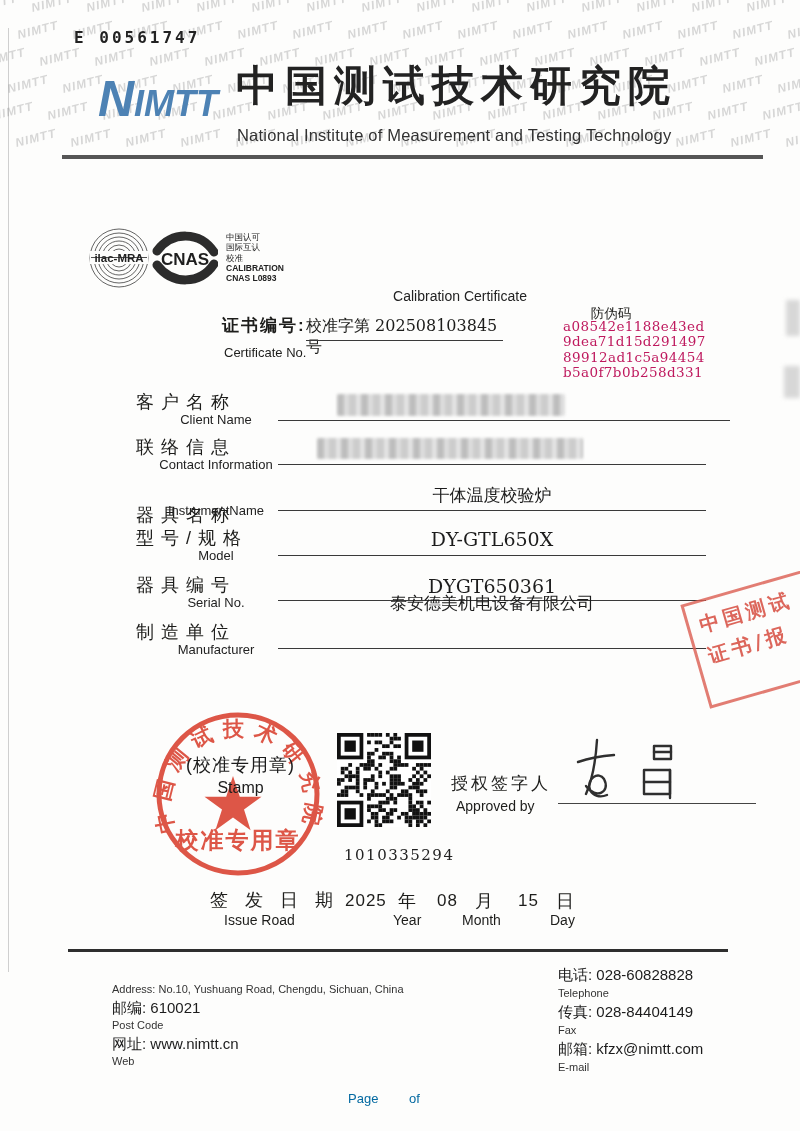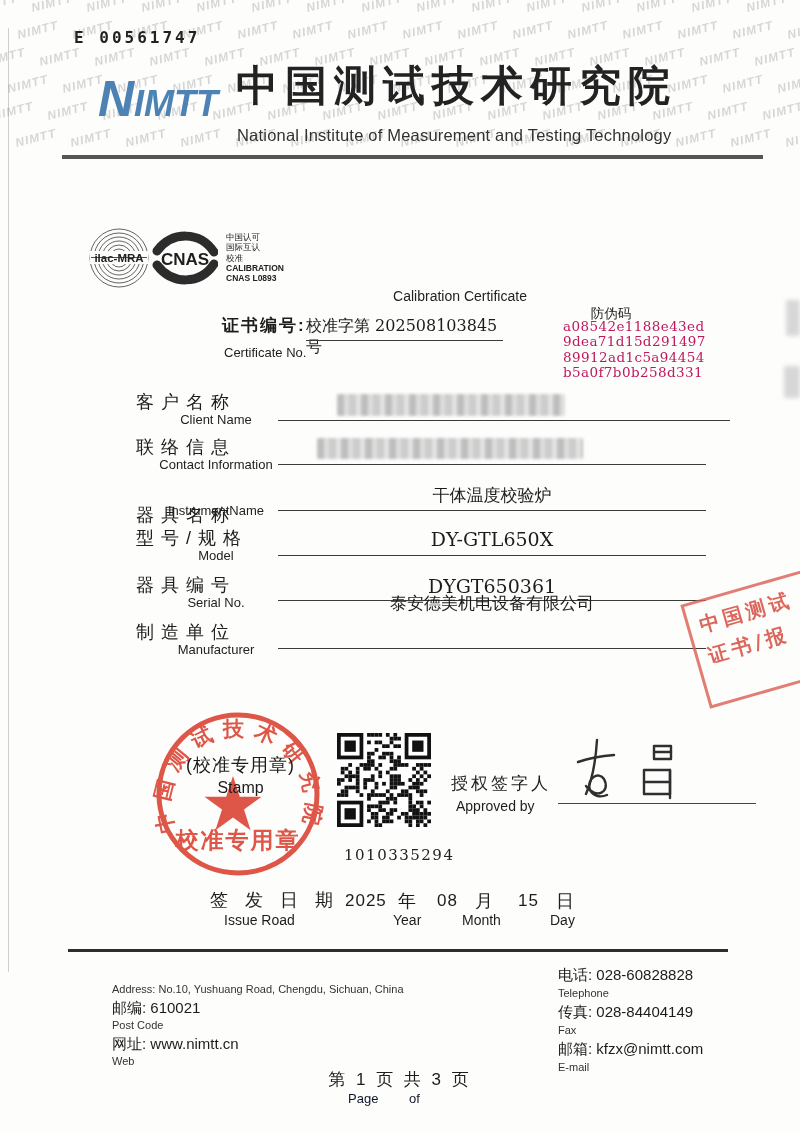--- a/index.html
+++ b/index.html
@@ -58,21 +58,21 @@
   .idate-cn{left:210px;top:888px;font:500 18px "Liberation Sans",sans-serif;letter-spacing:6px;}
   .idate-en{left:224px;top:912px;font:400 14px "Liberation Sans",sans-serif;}
   .d-num{position:absolute;top:891px;font:400 17px "Liberation Sans",sans-serif;letter-spacing:1px;}
   .d-cjk{position:absolute;top:889px;font:500 18px "Liberation Sans",sans-serif;}
   .d-en{position:absolute;top:912px;font:400 14px "Liberation Sans",sans-serif;}
   
   .ftr-rule{left:68px;top:949px;width:660px;height:3px;background:#2e2e2e;}
   .ft-cn{position:absolute;font:400 15px "Liberation Sans",sans-serif;color:#1c1c1c;white-space:nowrap;}
   .ft-en{position:absolute;font:400 11px "Liberation Sans",sans-serif;color:#333;white-space:nowrap;}
   .pg-cn{left:300px;top:1068px;width:200px;text-align:center;font:400 17px "Liberation Sans",sans-serif;letter-spacing:3px;}
-  .pg-en{position:absolute;top:1091px;font:400 13px "Liberation Sans",sans-serif;color:#0f172a;}
+  .pg-en{position:absolute;top:1091px;font:400 13px "Liberation Sans",sans-serif;color:#0369a1;}
 </style>
 </head>
 <body>
 
 <div class="page">
 
   <div id="wm-layer">
       <span class="wm" style="left: -24px; top: -4px;">NIMTT</span>
       <span class="wm" style="left: 31px; top: -4px;">NIMTT</span>
       <span class="wm" style="left: 86px; top: -4px;">NIMTT</span>
@@ -524,17 +524,16 @@
   <div class="ft-en" style="left:112px;top:1019px;">Post Code</div>
   <div class="ft-cn" style="left:112px;top:1035px;">网址: www.nimtt.cn</div>
   <div class="ft-en" style="left:112px;top:1055px;">Web</div>
   <div class="ft-cn" style="left:558px;top:966px;">电话: 028-60828828</div>
   <div class="ft-en" style="left:558px;top:987px;">Telephone</div>
   <div class="ft-cn" style="left:558px;top:1003px;">传真: 028-84404149</div>
   <div class="ft-en" style="left:558px;top:1024px;">Fax</div>
   <div class="ft-cn" style="left:558px;top:1040px;">邮箱: kfzx@nimtt.com</div>
   <div class="ft-en" style="left:558px;top:1061px;">E-mail</div>
 
-  <div class="abs pg-cn">第 1 页 共 3 页</div>
   <div class="pg-en" style="left:348px;">Page</div>
   <div class="pg-en" style="left:409px;">of</div>
 
 </div>
 
 </body></html>

